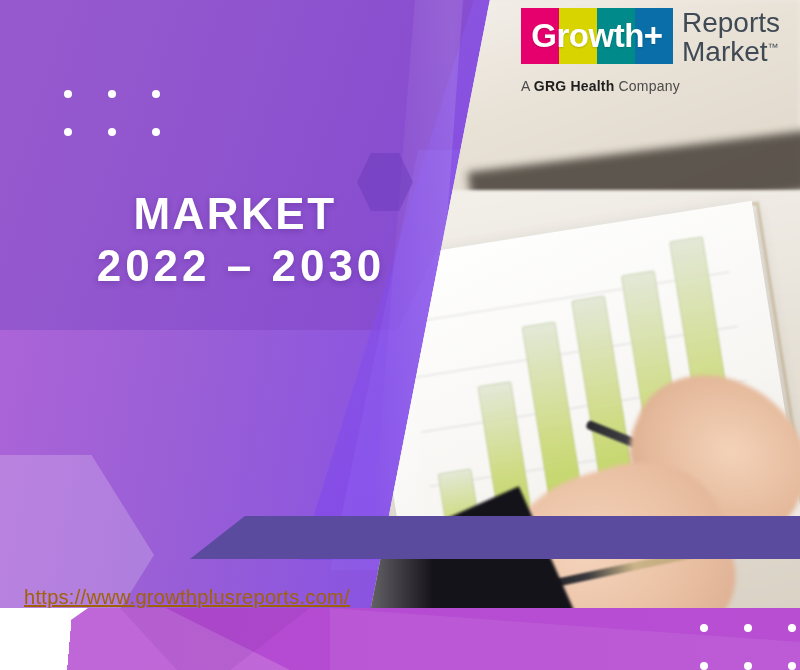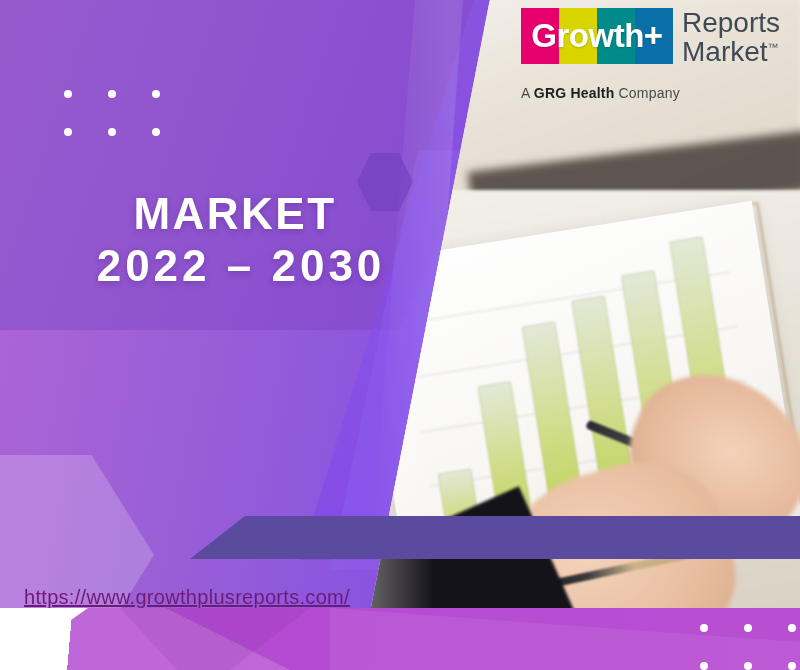--- a/index.html
+++ b/index.html
@@ -241,33 +241,33 @@
   }
   .logo-right {
     margin-left: 9px;
     color: #3f4a55;
     line-height: 1.02;
     padding-top: 1px;
   }
   .logo-right div { font-size: 28px; }
   .tm { font-size: 11px; vertical-align: super; }
   .logo-tagline {
-    margin-top: 19px;
+    margin-top: 12px;
     font-size: 14px;
     color: #4a4a4a;
     letter-spacing: .2px;
   }
   .logo-tagline b { color: #1e1e1e; }
 
   
   .url {
     position: absolute;
     left: 24px; top: 586px;
     font-size: 20px;
-    color: #701a75;
+    color: #a16207;
     letter-spacing: .3px;
     font-weight: 500;
   }
 
   
   .band-bottom {
     position: absolute;
     left: 0; top: 608px;
     width: 800px; height: 62px;
     background: linear-gradient(95deg, #ffffff 0%, #ffffff 9%, #b349d1 9%, #b84fd3 100%);

